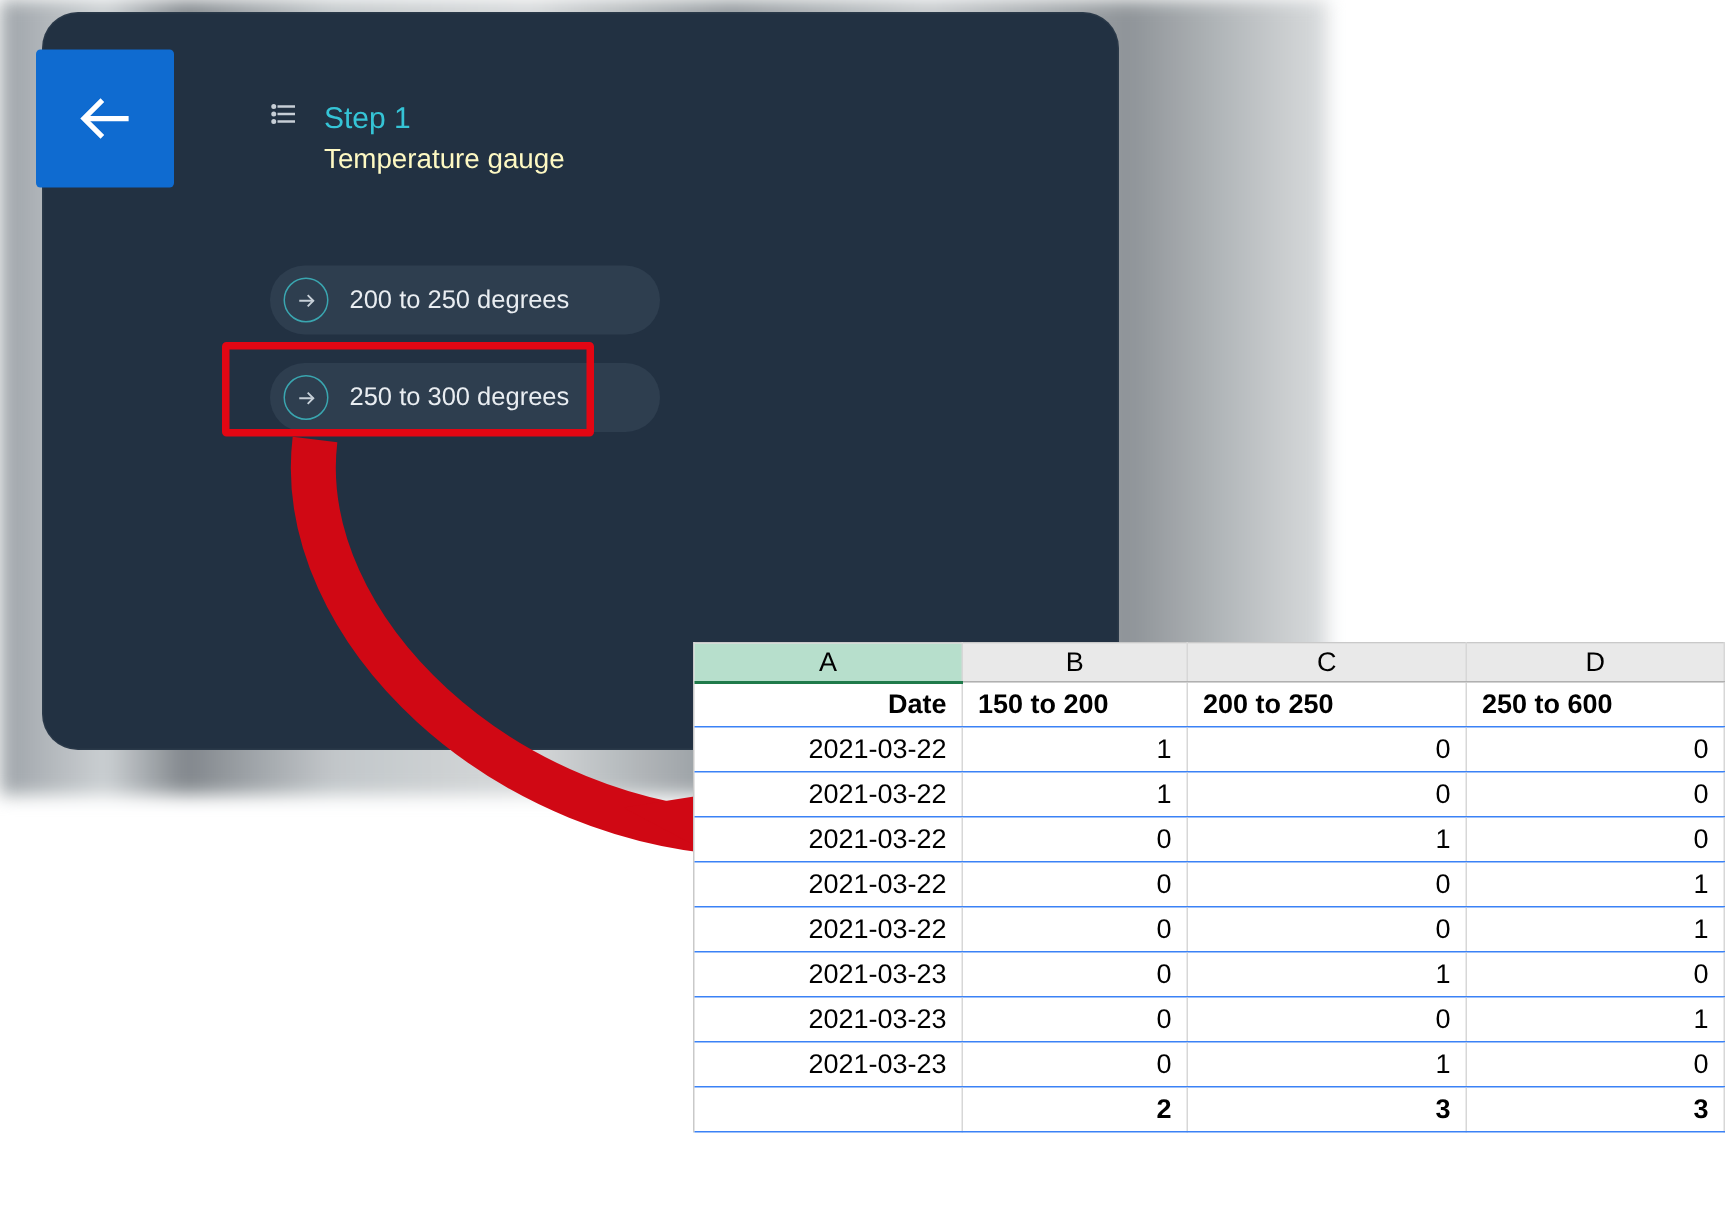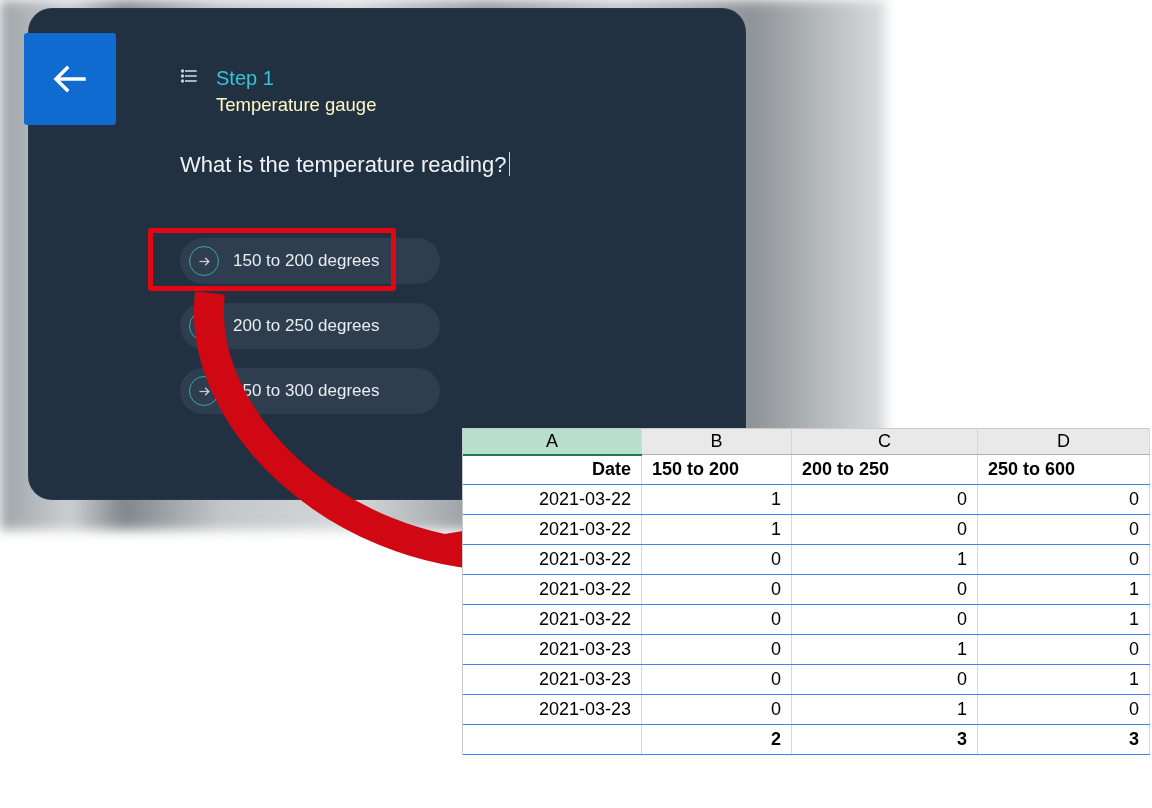--- a/index.html
+++ b/index.html
@@ -186,34 +186,22 @@
           <line x1="6" y1="18" x2="20" y2="18"></line>
           <circle cx="3" cy="6" r="1" fill="#c7ced6"></circle>
           <circle cx="3" cy="12" r="1" fill="#c7ced6"></circle>
           <circle cx="3" cy="18" r="1" fill="#c7ced6"></circle>
         </svg>
       </span>
       <span class="step-title">Step 1</span>
     </div>
     <div class="step-subtitle">Temperature gauge</div>
 
-    <div class="card-question">
-      <span>What is the temperature reading?</span><span class="caret"></span>
-    </div>
 
     <div class="options">
-      <div class="option-pill">
-        <span class="option-arrow">
-          <svg viewBox="0 0 24 24">
-              <line x1="4" y1="12" x2="19" y2="12"></line>
-              <polyline points="13 6 19 12 13 18"></polyline>
-            </svg>
-        </span>
-        <span class="option-label">150 to 200 degrees</span>
-      </div>
       <div class="option-pill">
         <span class="option-arrow">
           <svg viewBox="0 0 24 24">
               <line x1="4" y1="12" x2="19" y2="12"></line>
               <polyline points="13 6 19 12 13 18"></polyline>
             </svg>
         </span>
         <span class="option-label">200 to 250 degrees</span>
       </div>
       <div class="option-pill">

